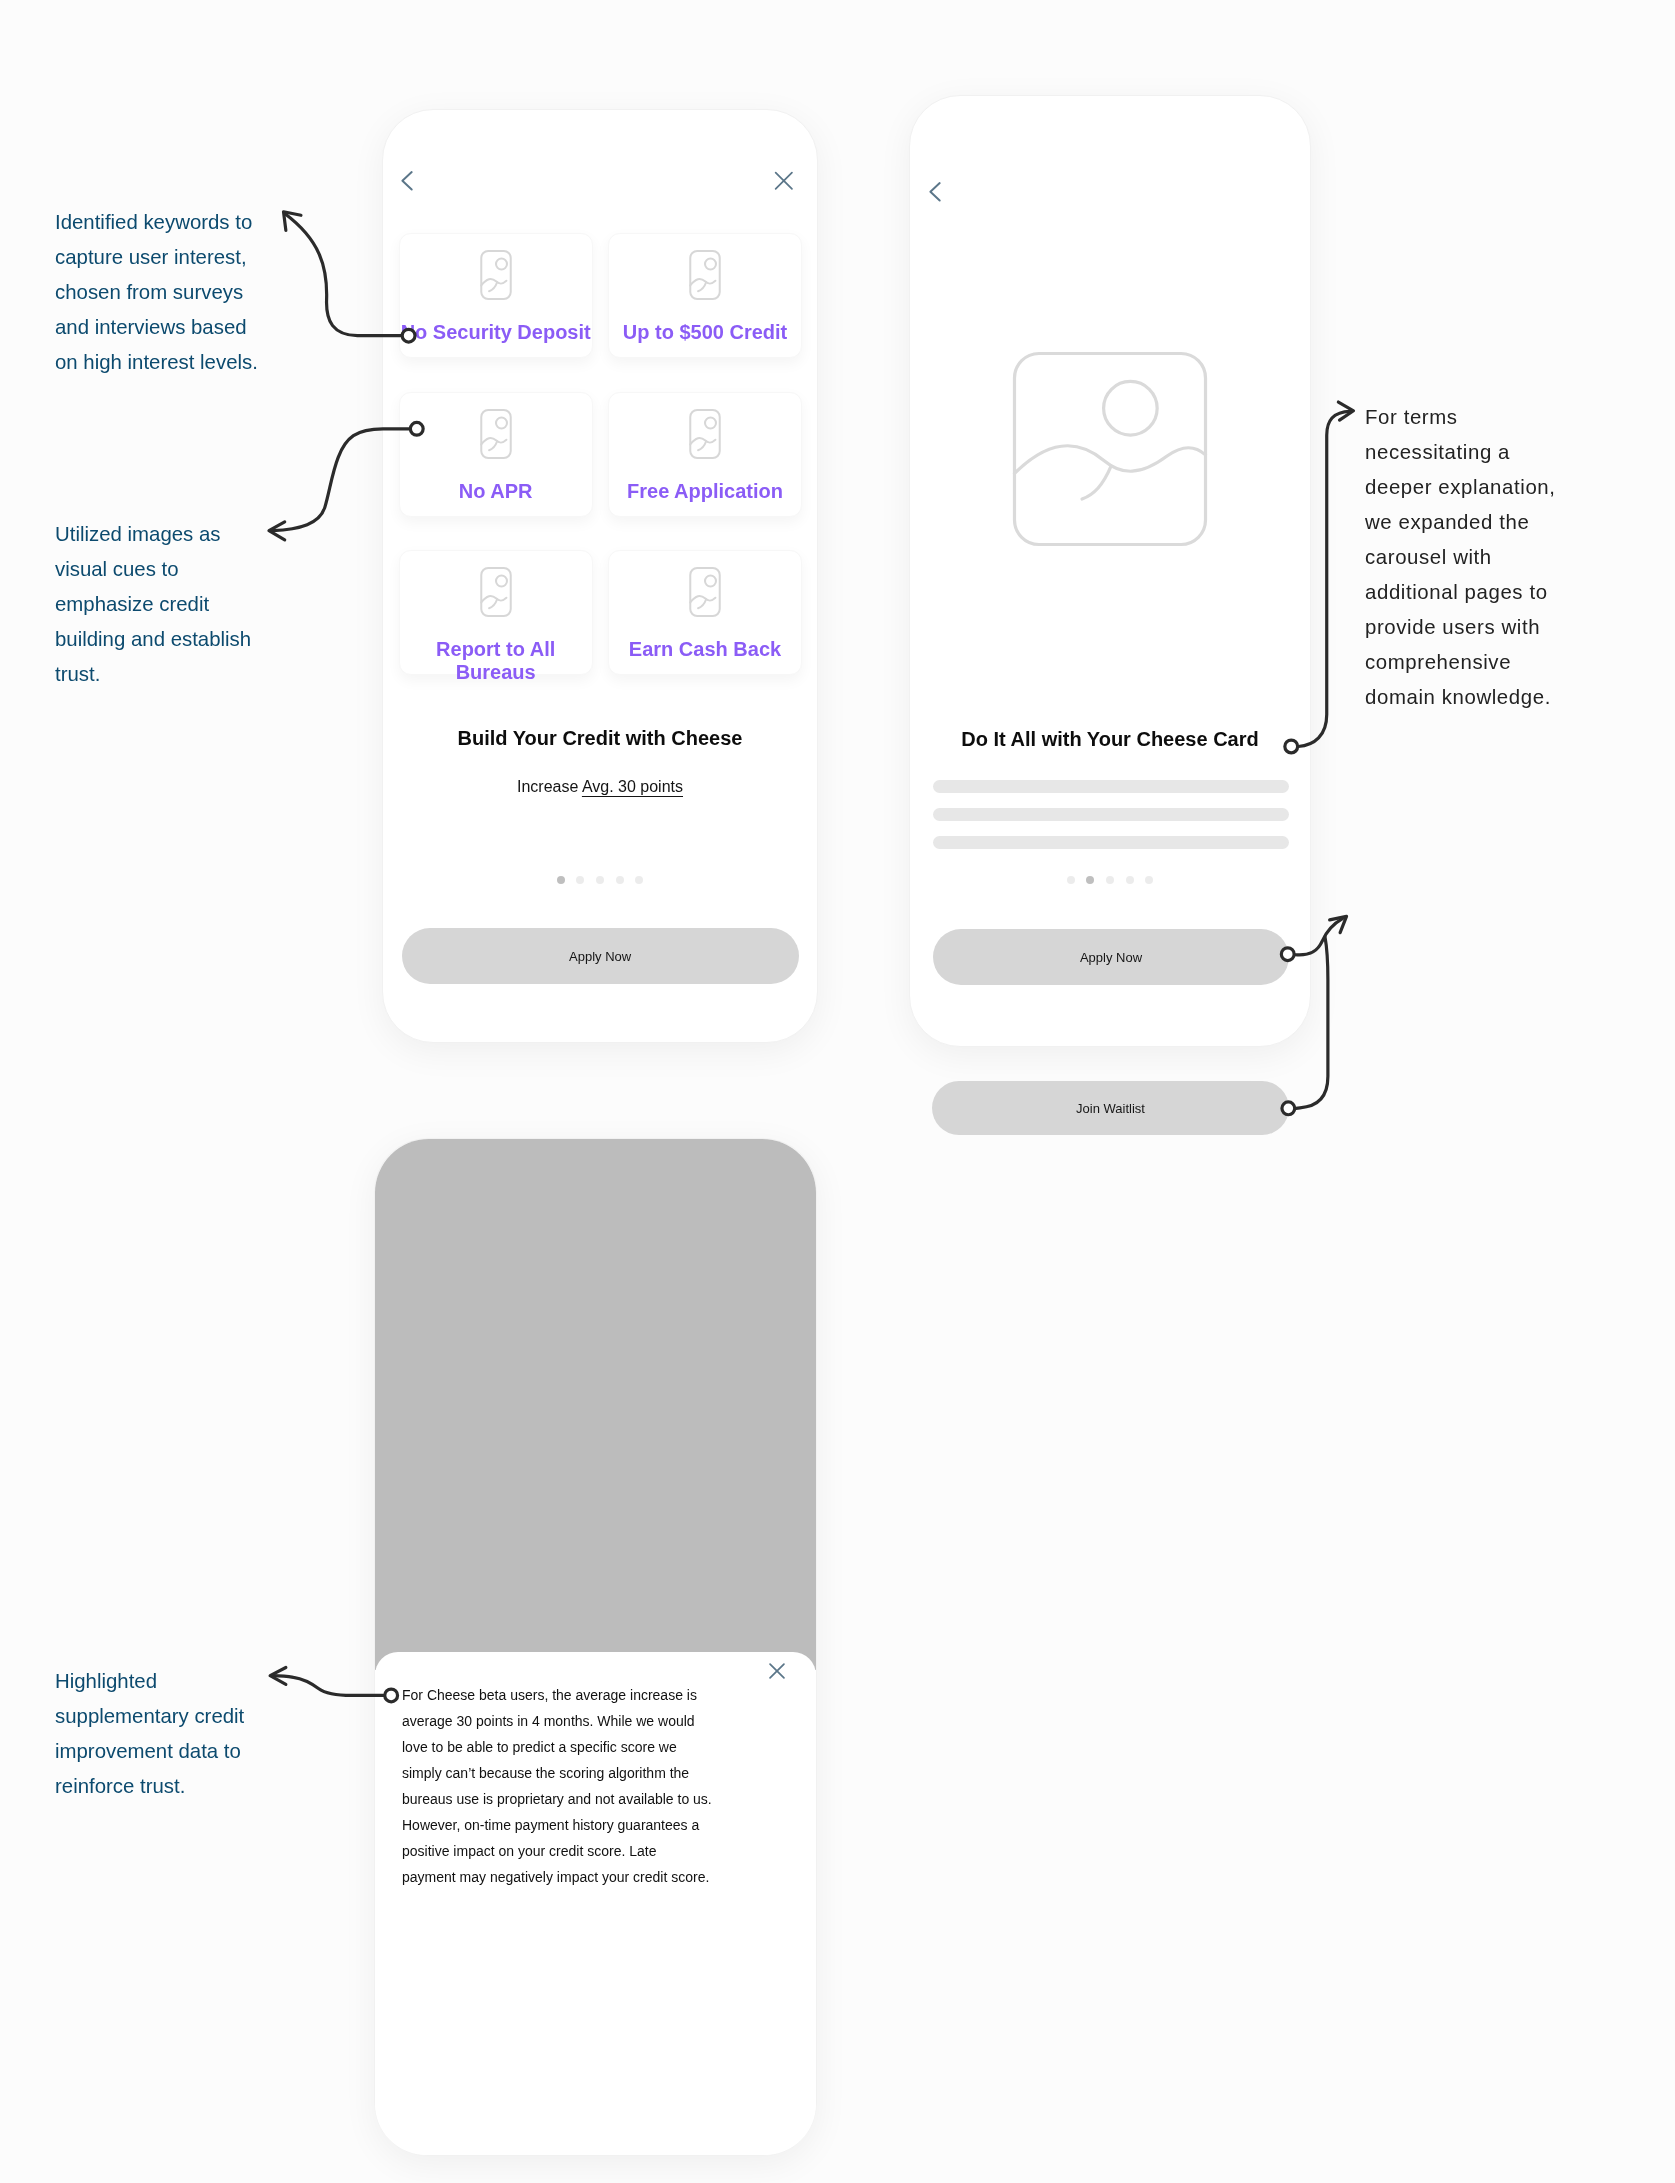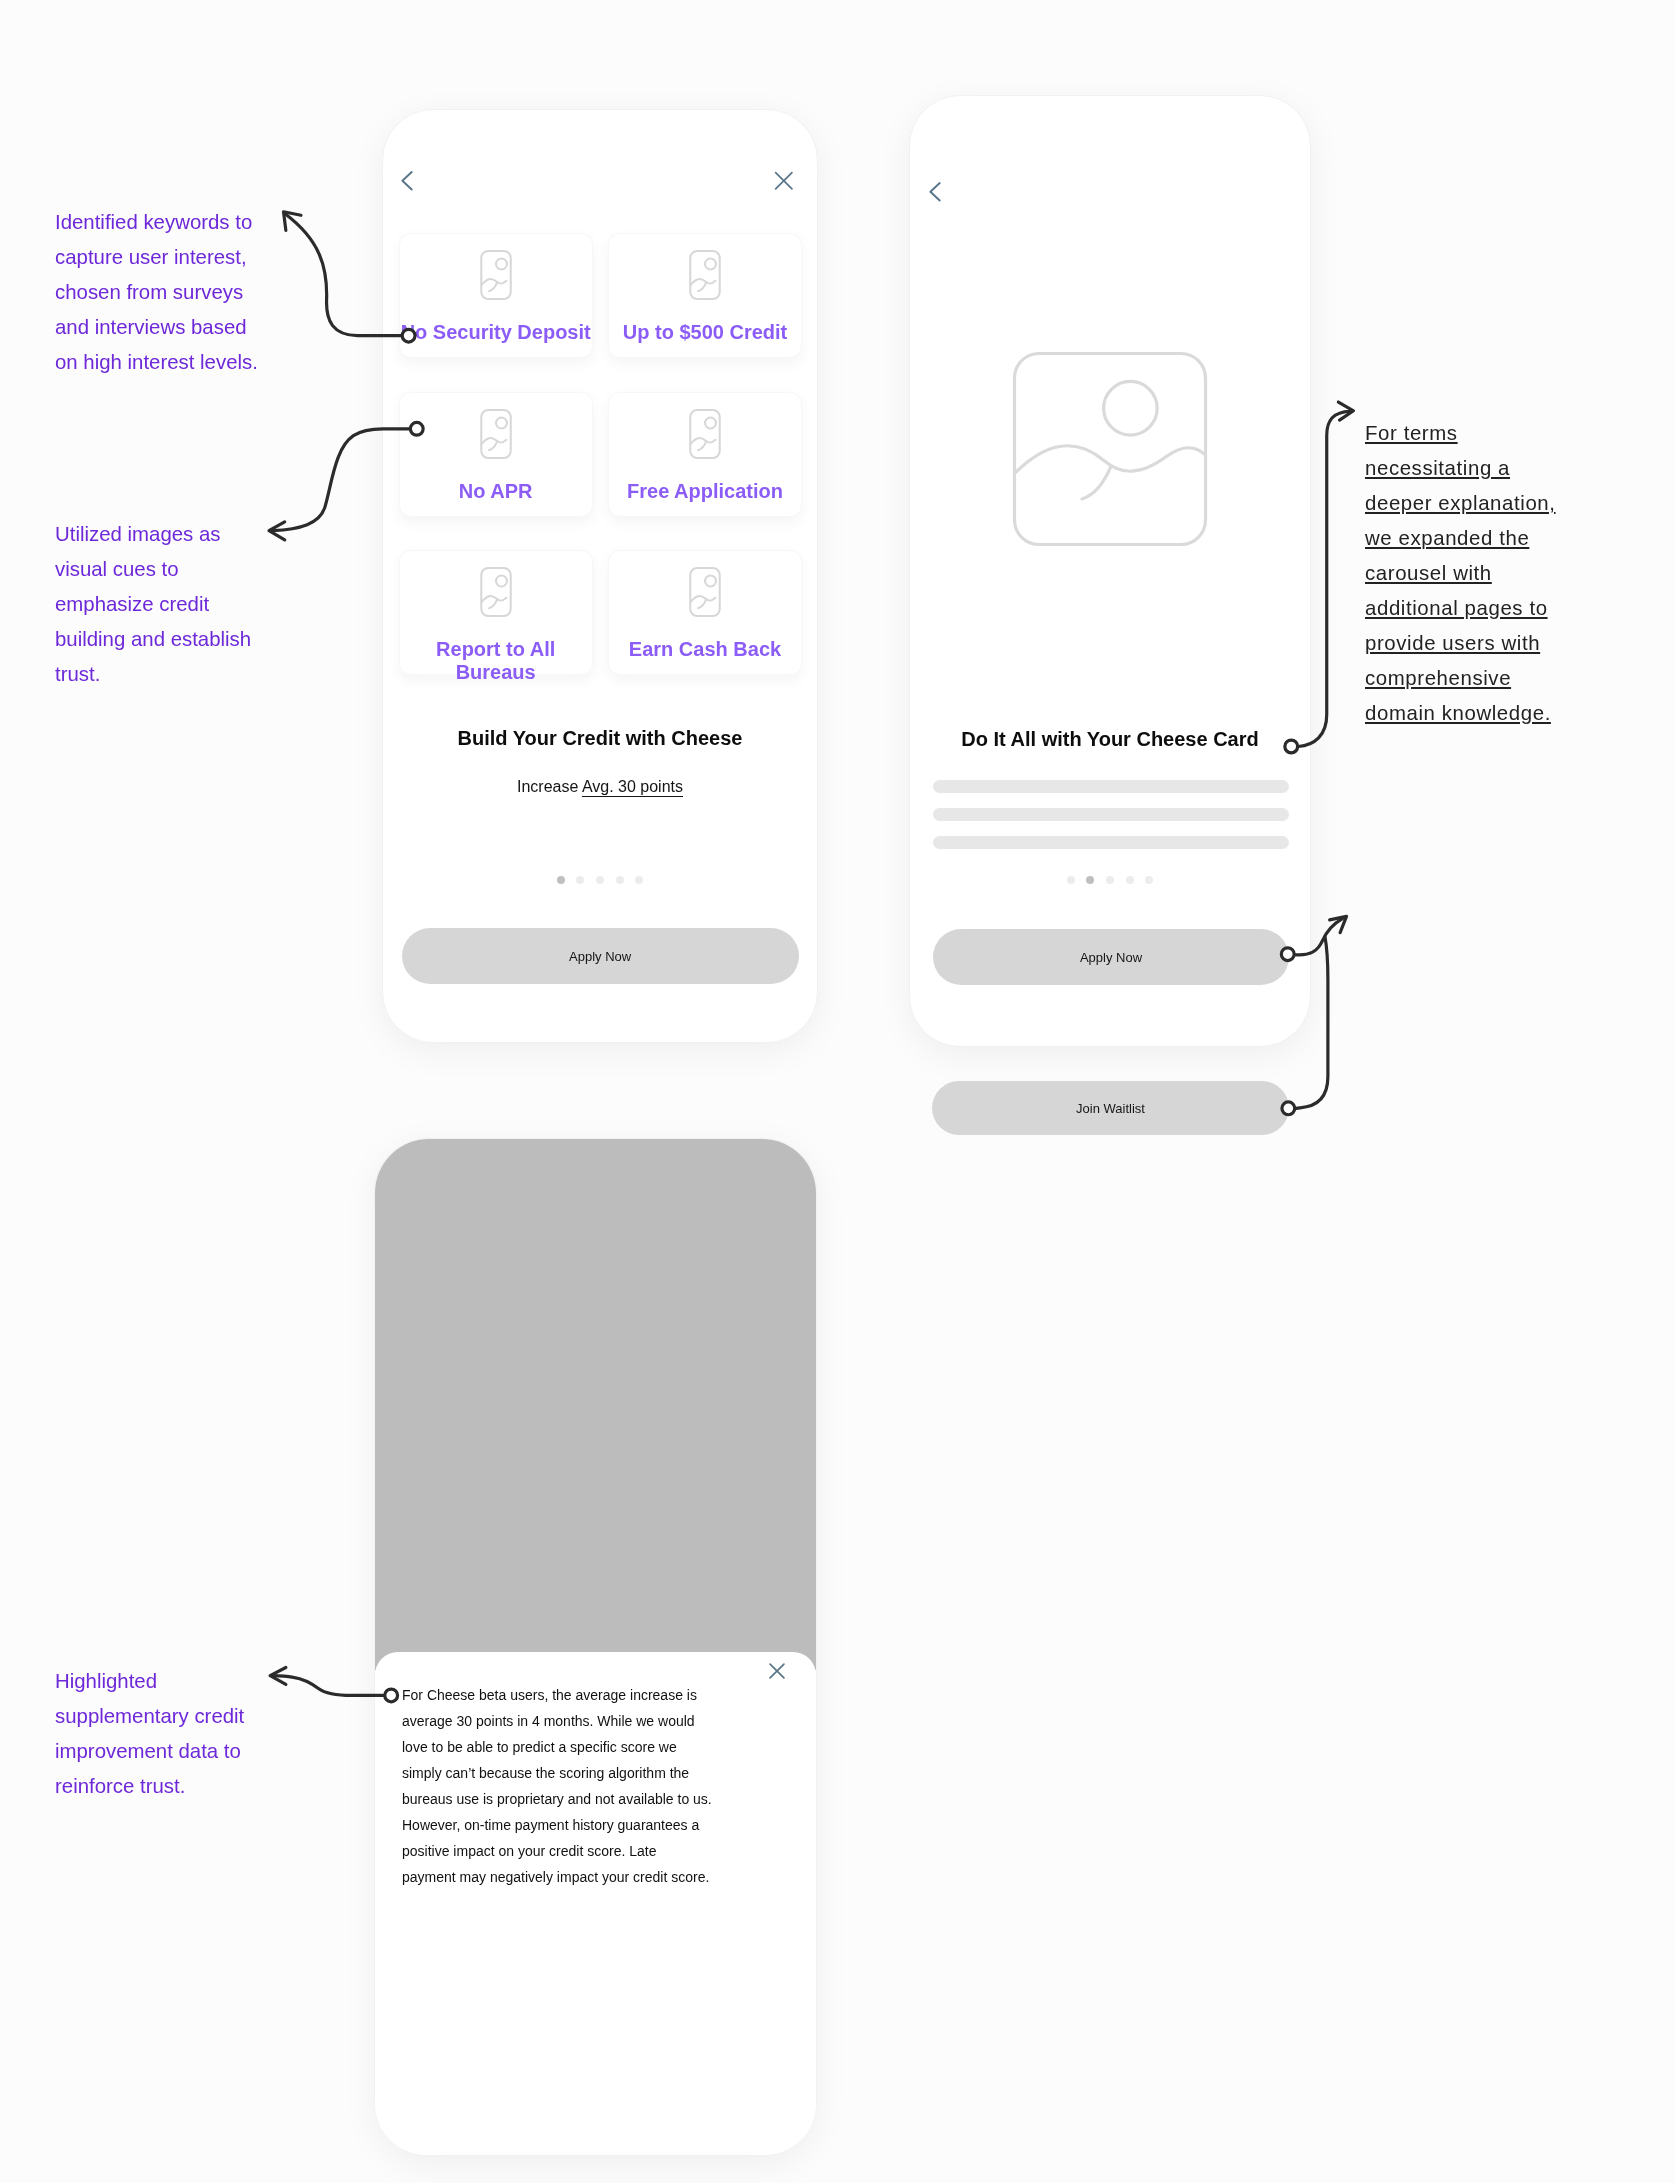--- a/index.html
+++ b/index.html
@@ -4,21 +4,21 @@
 <style>
   html,body{margin:0;padding:0;background:#fcfcfc;}
   #canvas{position:relative;width:1676px;height:2183px;background:#fcfcfc;overflow:hidden;
           font-family:"Liberation Sans",sans-serif;color:#1c1c1c;}
   .abs{position:absolute;}
 
   
   .phone{position:absolute;background:#ffffff;border:0.6px solid #f1f1f1;border-radius:51px;
          box-shadow:0 8.1px 35px rgba(0,0,0,0.055);}
   
-  .note{position:absolute;font-size:20.4px;line-height:35px;color:#6d28d9;white-space:pre-line;}
+  .note{position:absolute;font-size:20.4px;line-height:35px;color:#0c4a6e;white-space:pre-line;}
   .note.right{letter-spacing:0.6px;color:#222;}
 
   
   .card{position:absolute;width:192px;height:123px;background:#fff;border-radius:11.6px;
         border:0.6px solid #f7f7f7;box-shadow:0 5.8px 14px rgba(0,0,0,0.045);}
   .card .ph-icon{position:absolute;left:50%;top:15px;transform:translateX(-50%);}
   .card .card-label{position:absolute;left:0;right:0;top:87px;text-align:center;
         font-size:20px;font-weight:700;color:#8b5cf6;}
 
   
@@ -212,21 +212,21 @@
   <div class="note" style="left:55px;top:205px;width:273px;">Identified keywords to
 capture user interest,
 chosen from surveys
 and interviews based
 on high interest levels.</div>
   <div class="note" style="left:55px;top:517px;width:250px;">Utilized images as
 visual cues to
 emphasize credit
 building and establish
 trust.</div>
-  <div class="note right" style="left:1365px;top:416px;width:256px;text-decoration:underline;">For terms
+  <div class="note right" style="left:1365px;top:400px;width:256px;">For terms
 necessitating a
 deeper explanation,
 we expanded the
 carousel with
 additional pages to
 provide users with
 comprehensive
 domain knowledge.</div>
   <div class="note" style="left:55px;top:1664px;width:233px;">Highlighted
 supplementary credit

